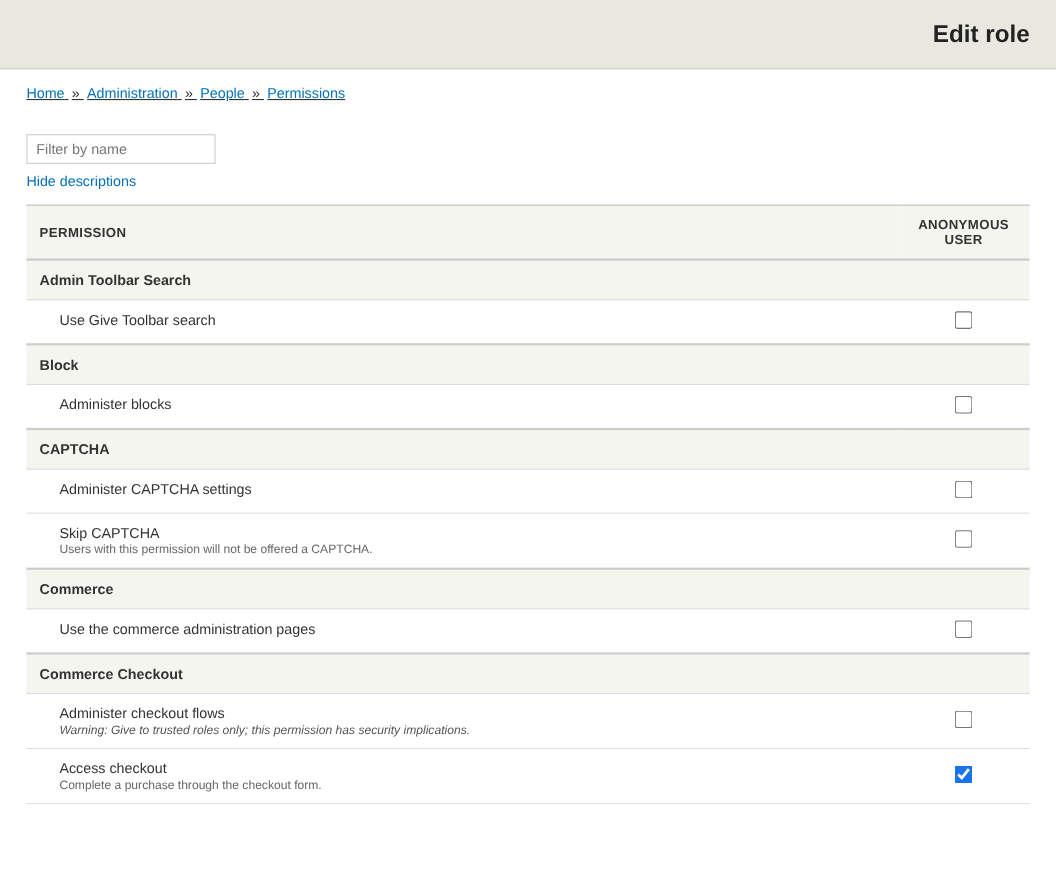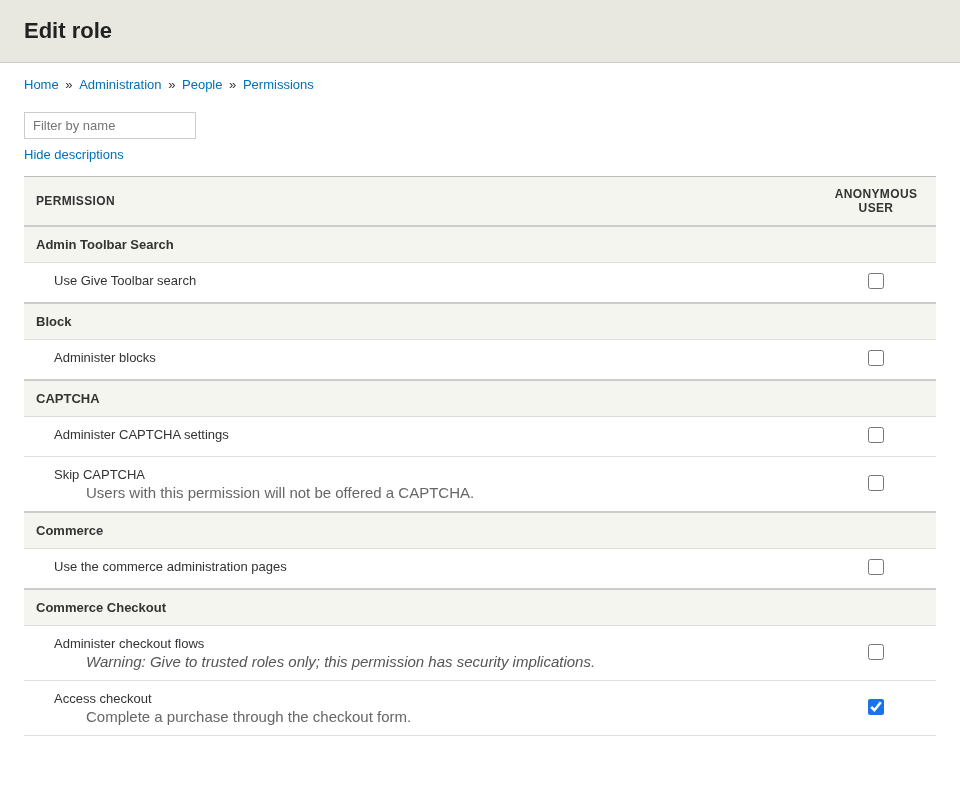--- a/index.html
+++ b/index.html
@@ -12,33 +12,35 @@
     .page-wrapper {
       background: #fff;
       max-width: 960px;
       margin: 0 auto;
       min-height: 804px;
     }
     .header {
       background: #e8e8e0;
       padding: 18px 24px 18px 24px;
       border-bottom: 1px solid #ccc;
+      text-align: right;
     }
     .page-title {
       font-size: 22px;
       font-weight: bold;
       color: #222;
     }
     .content {
       padding: 14px 24px;
     }
     .breadcrumb {
       font-size: 13px;
-      margin-bottom: 20px;
-      color: #333;
+      margin-bottom: 30px;
+      color: #333;
+      text-decoration: underline;
     }
     .breadcrumb a {
       color: #0071b8;
       text-decoration: none;
     }
     .breadcrumb span { color: #333; margin: 0 3px; }
     .filter-input {
       border: 1px solid #ccc;
       padding: 5px 8px;
       font-size: 13px;
@@ -98,25 +100,24 @@
       vertical-align: middle;
       padding-left: 0;
       padding-right: 0;
     }
     .permission-name {
       font-size: 13px;
       color: #333;
       display: block;
     }
     .permission-desc {
-      font-size: 15px;
+      font-size: 11px;
       color: #666;
       display: block;
       margin-top: 2px;
-      margin-left: 32px;
     }
     .permission-desc.warning {
       font-style: italic;
       color: #555;
     }
     input[type="checkbox"] {
       width: 16px;
       height: 16px;
       cursor: pointer;
       accent-color: #1a73e8;

